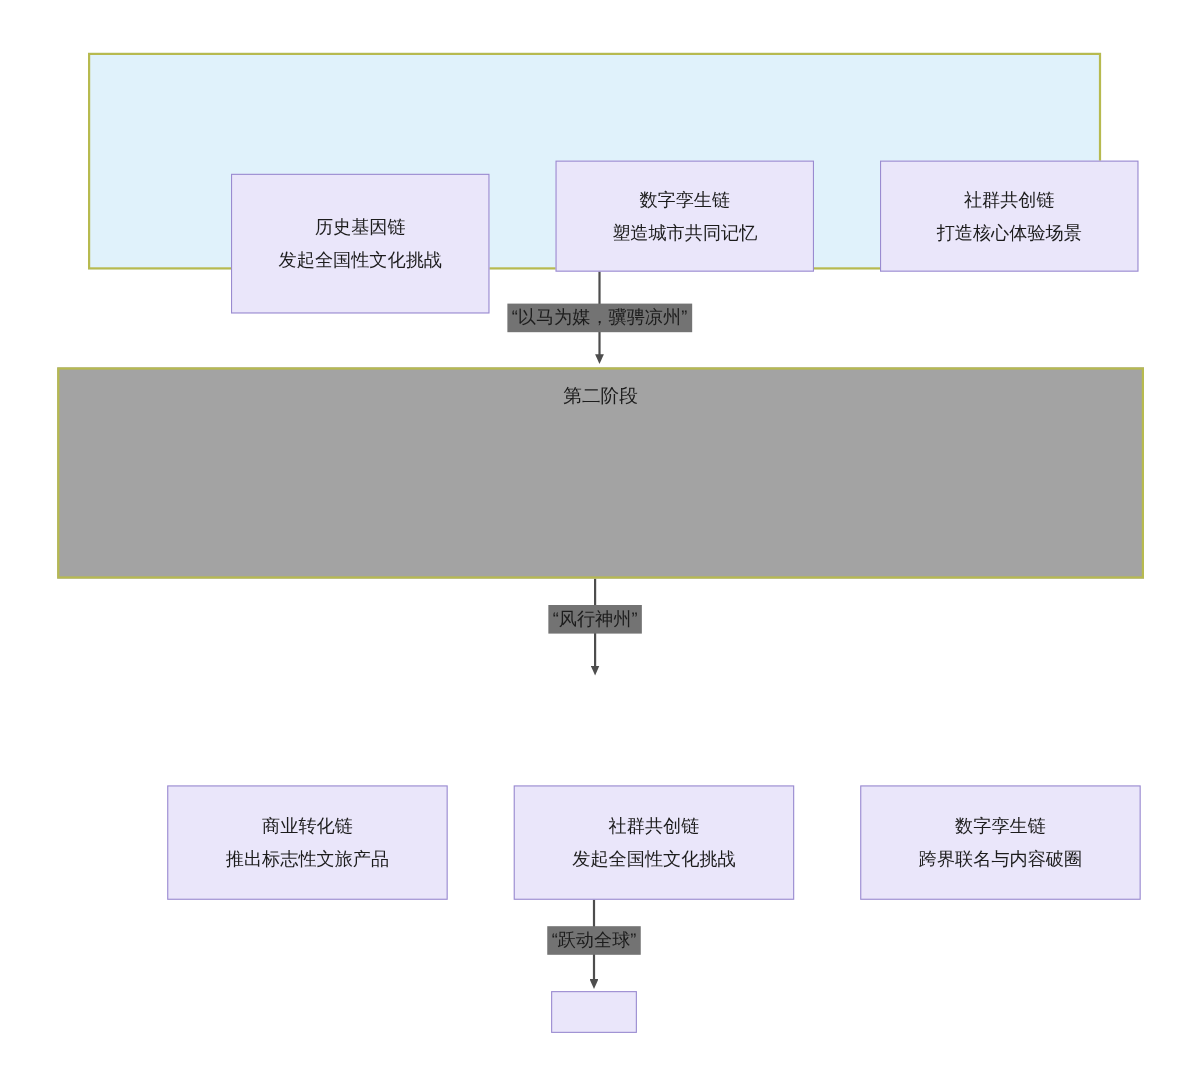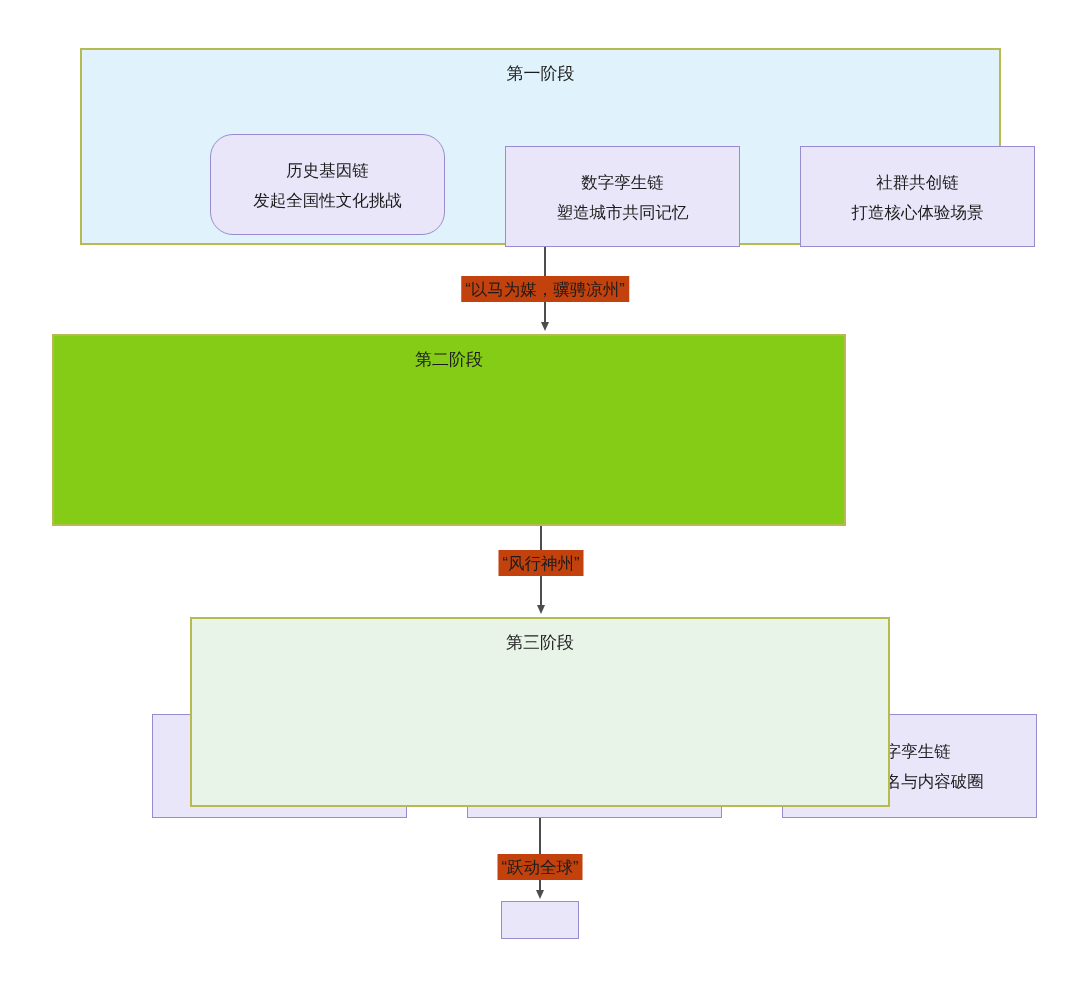--- a/index.html
+++ b/index.html
@@ -23,21 +23,21 @@
     width: 1080px;
     height: 992px;
   }
 
   .stage {
     position: absolute;
     box-sizing: border-box;
     border: 2px solid #b7ba4f;
   }
   .stage-1 { left: 80px;  top: 48px;  width: 921px; height: 197px; background: #e0f2fb; }
-  .stage-2 { left: 52px;  top: 334px; width: 794px; height: 192px; background: #84cc16; padding-left: 24px; }
+  .stage-2 { left: 52px;  top: 334px; width: 988px; height: 192px; background: #a3a3a3; padding-left: 24px; }
   .stage-3 { left: 190px; top: 617px; width: 700px; height: 190px; background: #e7f4e7; }
 
   .stage-title {
     position: absolute;
     left: 0;
     right: 0;
     text-align: center;
     font-size: 17px;
     line-height: 22px;
     color: #1c1c1c;
@@ -57,47 +57,47 @@
     align-items: center;
     justify-content: center;
     text-align: center;
     font-size: 16.5px;
     line-height: 30px;
     color: #1c1c1c;
   }
   .node .line { display: block; white-space: nowrap; }
 
   
-  .n1a { left: 128px; top: 84px; width: 235px; height: 101px; border-radius: 23px; }
+  .n1a { left: 128px; top: 108px; width: 235px; height: 127px; }
   .n1b { left: 423px; top: 96px; width: 235px; height: 101px; }
   .n1c { left: 718px; top: 96px; width: 235px; height: 101px; }
 
   
   .n2a { left: 98px;  top: 378px; width: 255px; height: 104px; }
   .n2b { left: 413px; top: 378px; width: 255px; height: 104px; }
   .n2c { left: 728px; top: 378px; width: 255px; height: 104px; }
 
   
   .n-final {
     left: 501px; top: 901px; width: 78px; height: 38px;
   }
 
   .edge-label {
     position: absolute;
-    background: #c2410c;
+    background: #737373;
     color: #1c1c1c;
     font-size: 16.5px;
     line-height: 22px;
     padding: 2px 4px;
     white-space: nowrap;
     transform: translateX(-50%);
   }
   .el-1 { left: 545px; top: 276px; }
   .el-2 { left: 541px; top: 550px; }
-  .el-3 { left: 540px; top: 842px; margin-top: 12px; }
+  .el-3 { left: 540px; top: 842px; }
 
   svg.arrows {
     position: absolute;
     left: 0; top: 0;
     width: 1080px; height: 992px;
     pointer-events: none;
   }
 </style>
 </head>
 <body>
@@ -109,21 +109,20 @@
       <marker id="arrowhead" markerWidth="10" markerHeight="8" refX="6" refY="4" orient="auto" markerUnits="userSpaceOnUse">
         <path d="M0,0 L9,4 L0,8 z" fill="#4d4d4d"></path>
       </marker>
     </defs>
     <line x1="545" y1="245" x2="545" y2="328" stroke="#4d4d4d" stroke-width="2" marker-end="url(#arrowhead)"></line>
     <line x1="541" y1="526" x2="541" y2="611" stroke="#4d4d4d" stroke-width="2" marker-end="url(#arrowhead)"></line>
     <line x1="540" y1="807" x2="540" y2="896" stroke="#4d4d4d" stroke-width="2" marker-end="url(#arrowhead)"></line>
   </svg>
 
   <div class="stage stage-1">
-    <div class="stage-title">第一阶段</div>
     <div class="node n1a">
       <span class="line">历史基因链</span>
       <span class="line">发起全国性文化挑战</span>
     </div>
     <div class="node n1b">
       <span class="line">数字孪生链</span>
       <span class="line">塑造城市共同记忆</span>
     </div>
     <div class="node n1c">
       <span class="line">社群共创链</span>
@@ -144,24 +143,20 @@
       <span class="line">发起全国性文化挑战</span>
     </div>
     <div class="node n2c">
       <span class="line">数字孪生链</span>
       <span class="line">跨界联名与内容破圈</span>
     </div>
   </div>
 
   <div class="edge-label el-2">“风行神州”</div>
 
-  <div class="stage stage-3">
-    <div class="stage-title">第三阶段</div>
-
-  </div>
 
   <div class="edge-label el-3">“跃动全球”</div>
 
   <div class="node n-final">
     <span class="line"></span>
   </div>
 
 </div>
 
 </body></html>

